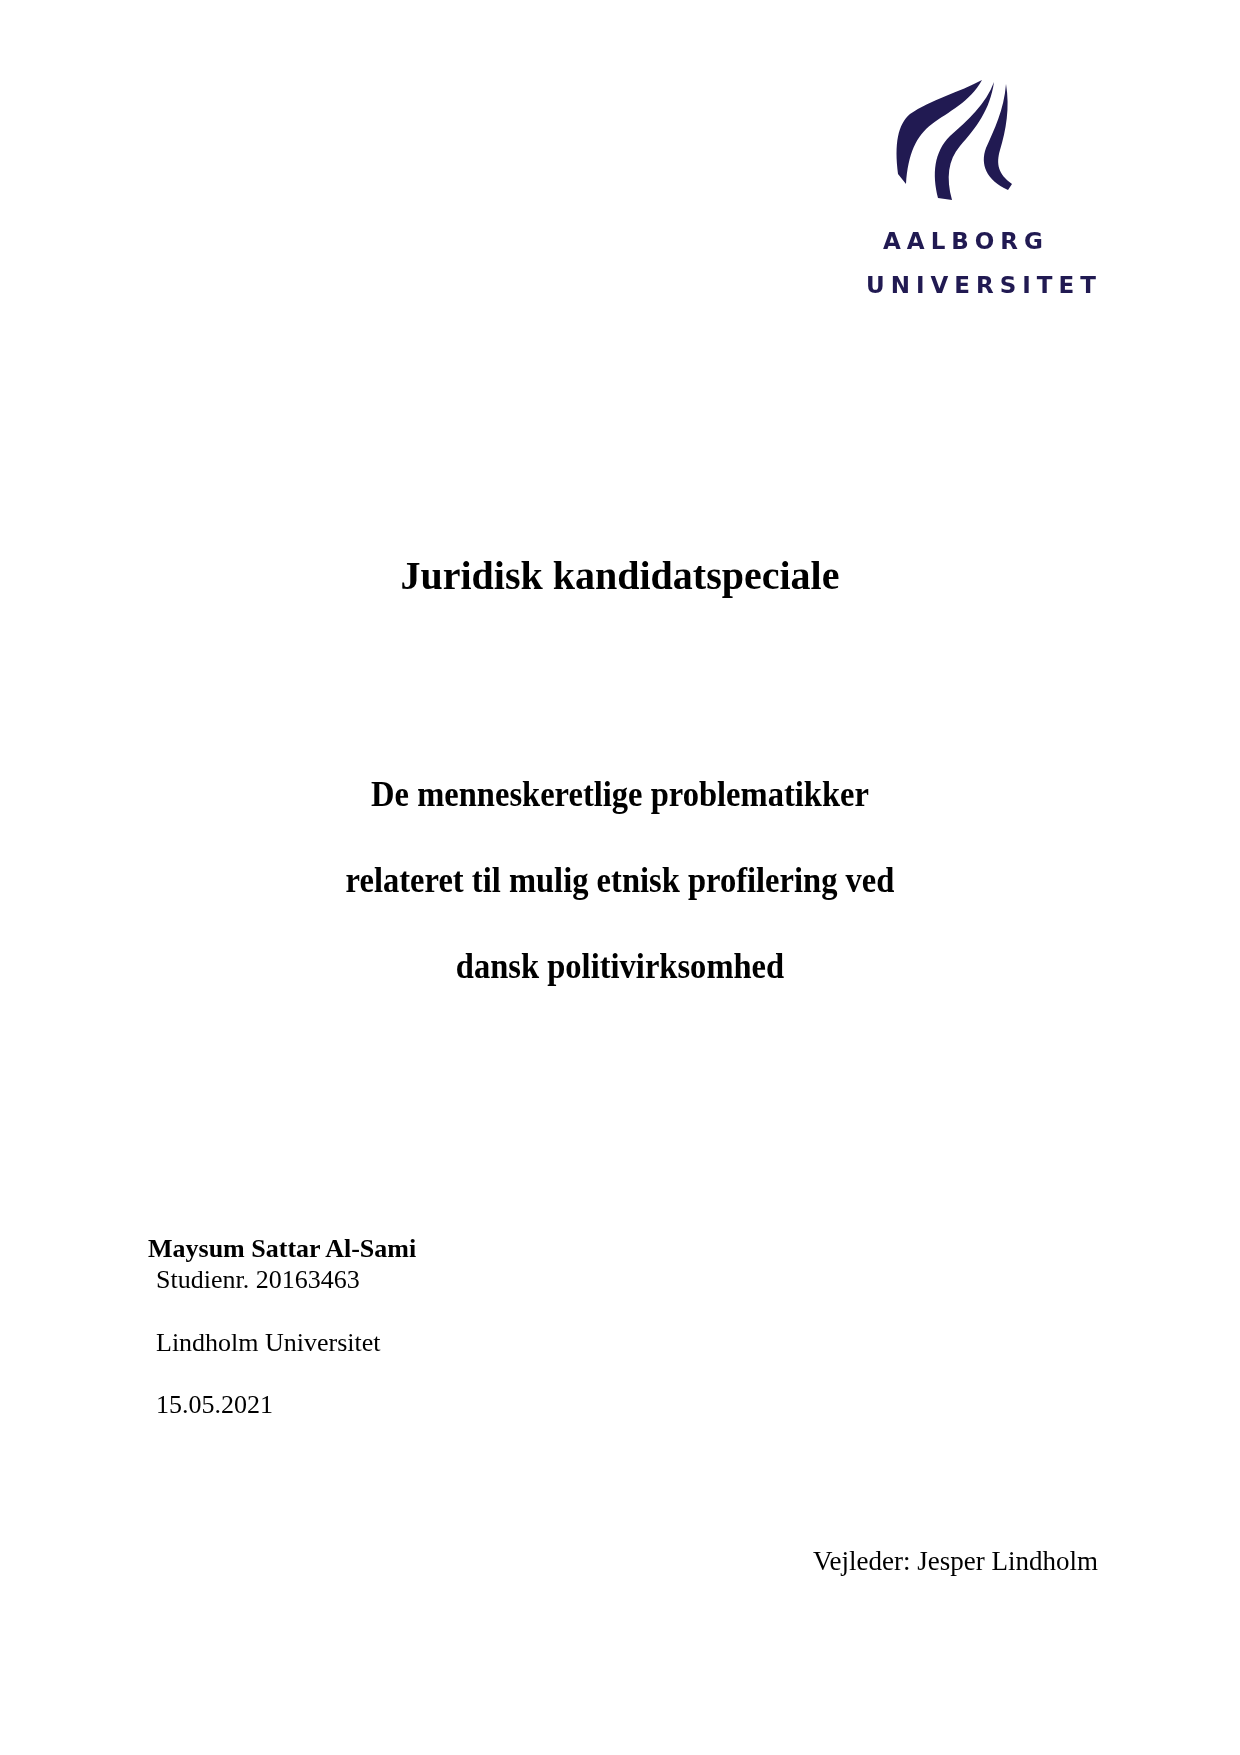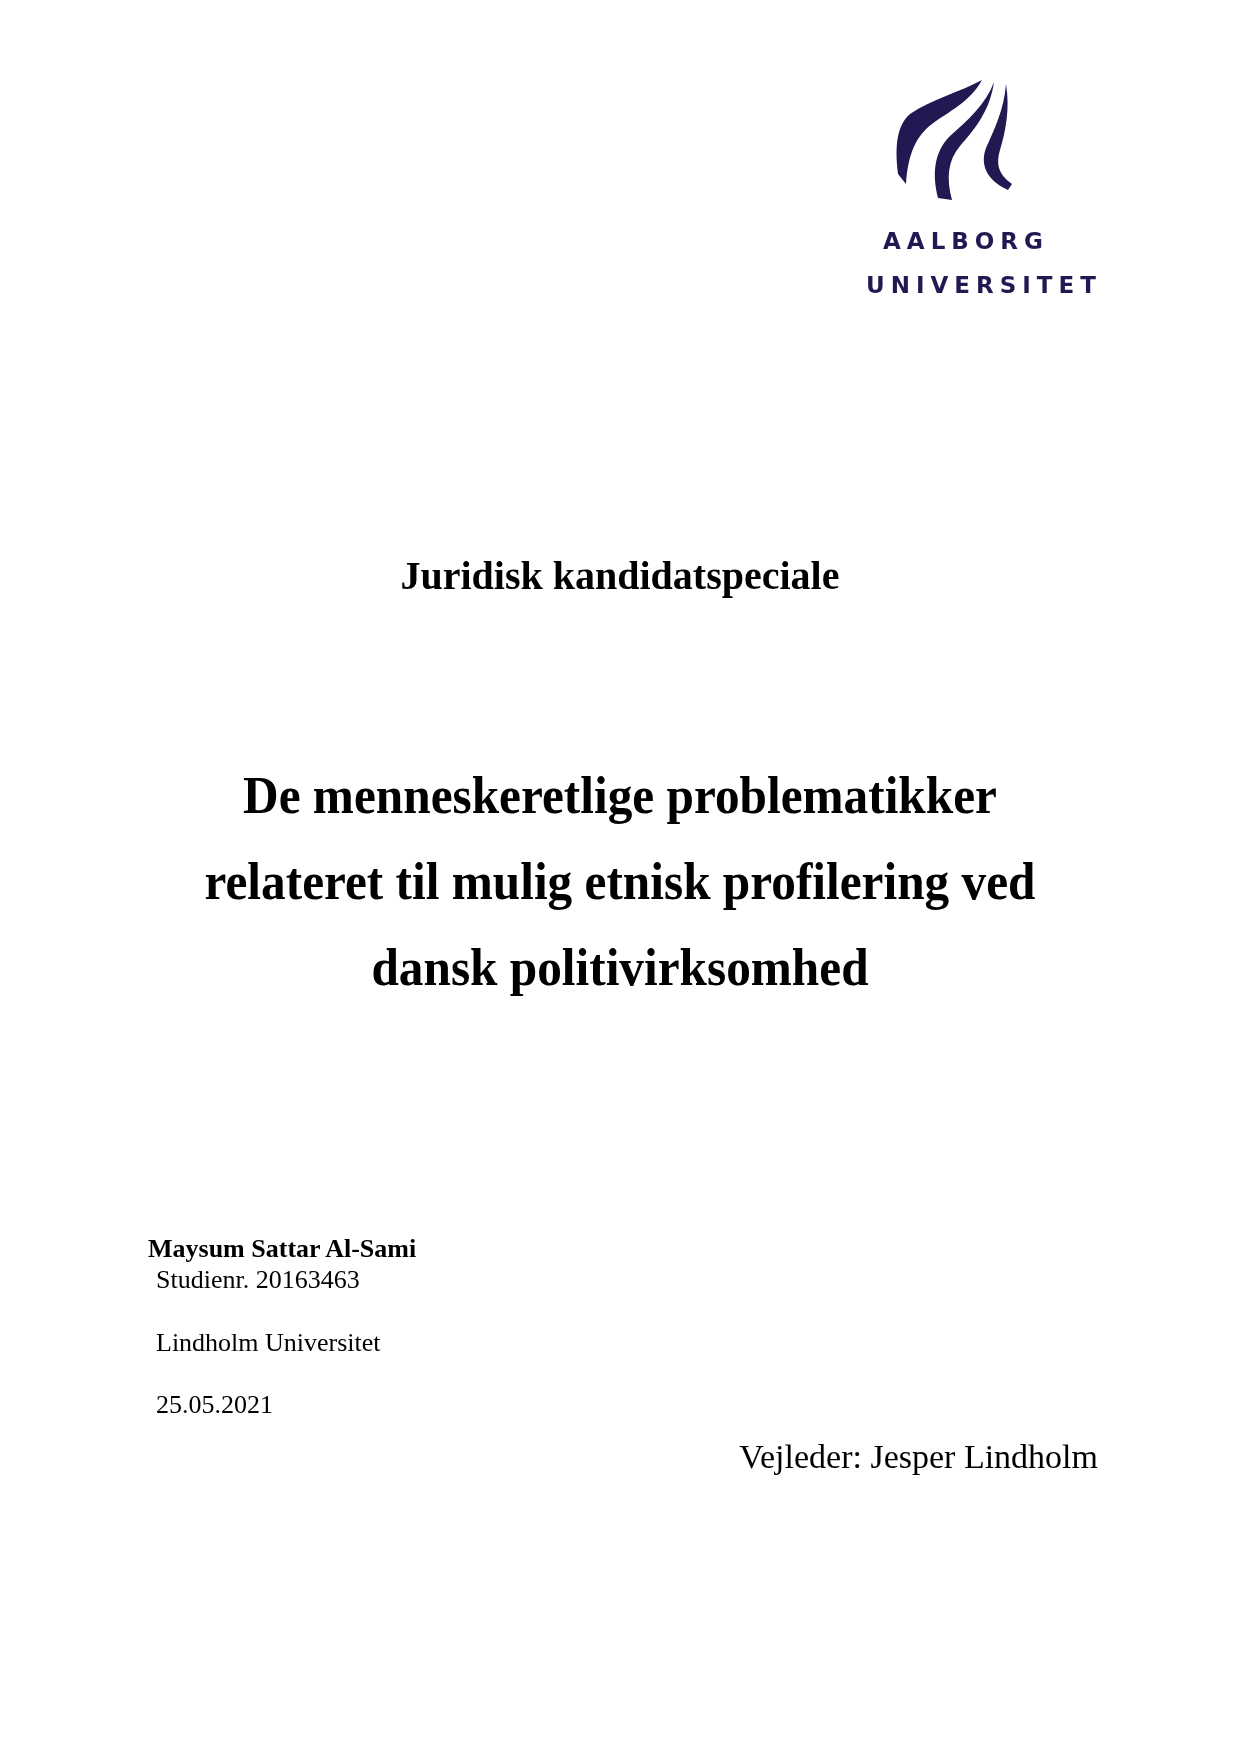--- a/index.html
+++ b/index.html
@@ -54,21 +54,21 @@
       font-size: 40px;
       line-height: 1;
     }
     .title {
       position: absolute;
       left: 100px;
       width: 1040px;
       top: 752px;
       text-align: center;
       font-weight: bold;
-      font-size: 53px;
+      font-size: 35px;
       line-height: 86px;
     }
     .title-line {
       display: block;
       transform: scaleX(0.93);
     }
     .author-block {
       position: absolute;
       left: 148px;
       top: 1204px;
@@ -88,22 +88,22 @@
       left: 0;
       white-space: nowrap;
       margin-left: 8px;
     }
     .line-studienr { top: 63px; }
     .line-uni { top: 126px; }
     .line-date { top: 188px; }
     .supervisor {
       position: absolute;
       right: 142px;
-      top: 1440px;
-      font-size: 34px;
+      top: 1548px;
+      font-size: 27px;
       line-height: 1;
       white-space: nowrap;
     }
   </style>
 </head>
 <body>
 
 <div class="logo">
   <svg class="logo-mark" viewBox="0 0 130 130" xmlns="http://www.w3.org/2000/svg">
     <g fill="#211a52">
@@ -121,16 +121,16 @@
 <div class="title">
   <span class="title-line">De menneskeretlige problematikker</span>
   <span class="title-line">relateret til mulig etnisk profilering ved</span>
   <span class="title-line">dansk politivirksomhed</span>
 </div>
 
 <div class="author-block">
   <div class="author-name">Maysum Sattar Al-Sami</div>
   <div class="author-line line-studienr">Studienr. 20163463</div>
   <div class="author-line line-uni">Lindholm Universitet</div>
-  <div class="author-line line-date">25.05.2021</div>
+  <div class="author-line line-date">15.05.2021</div>
 </div>
 
 <div class="supervisor">Vejleder: Jesper Lindholm</div>
 
 </body></html>

